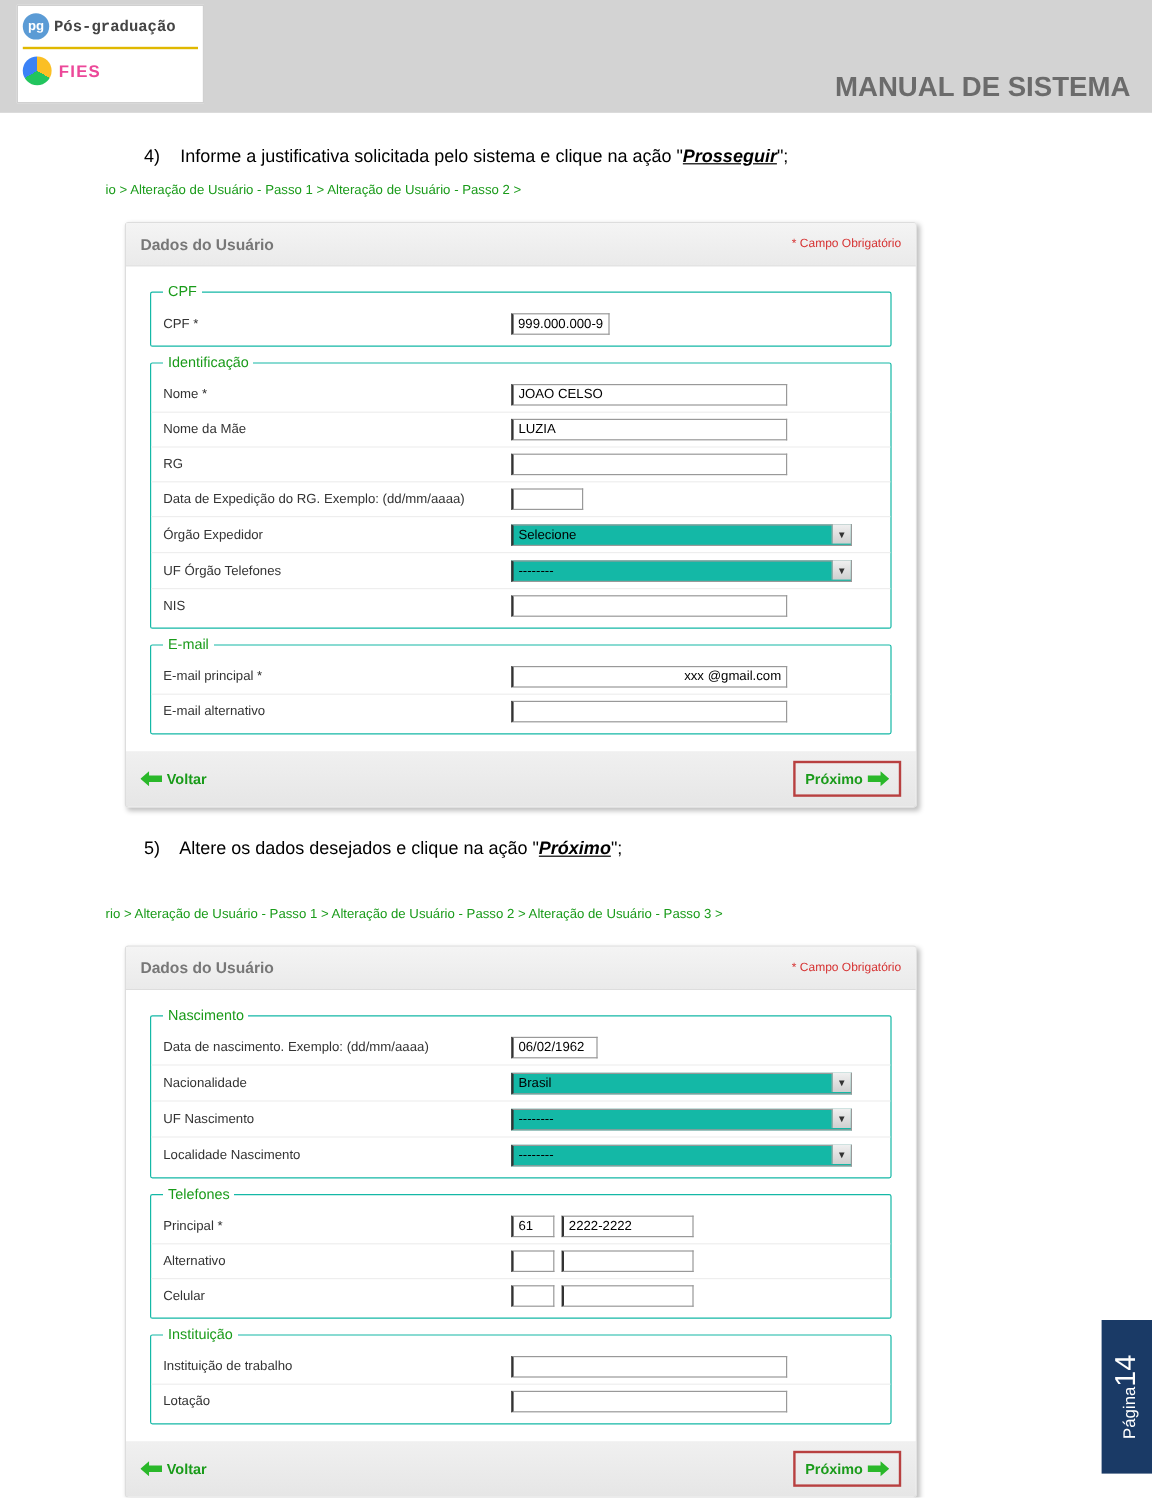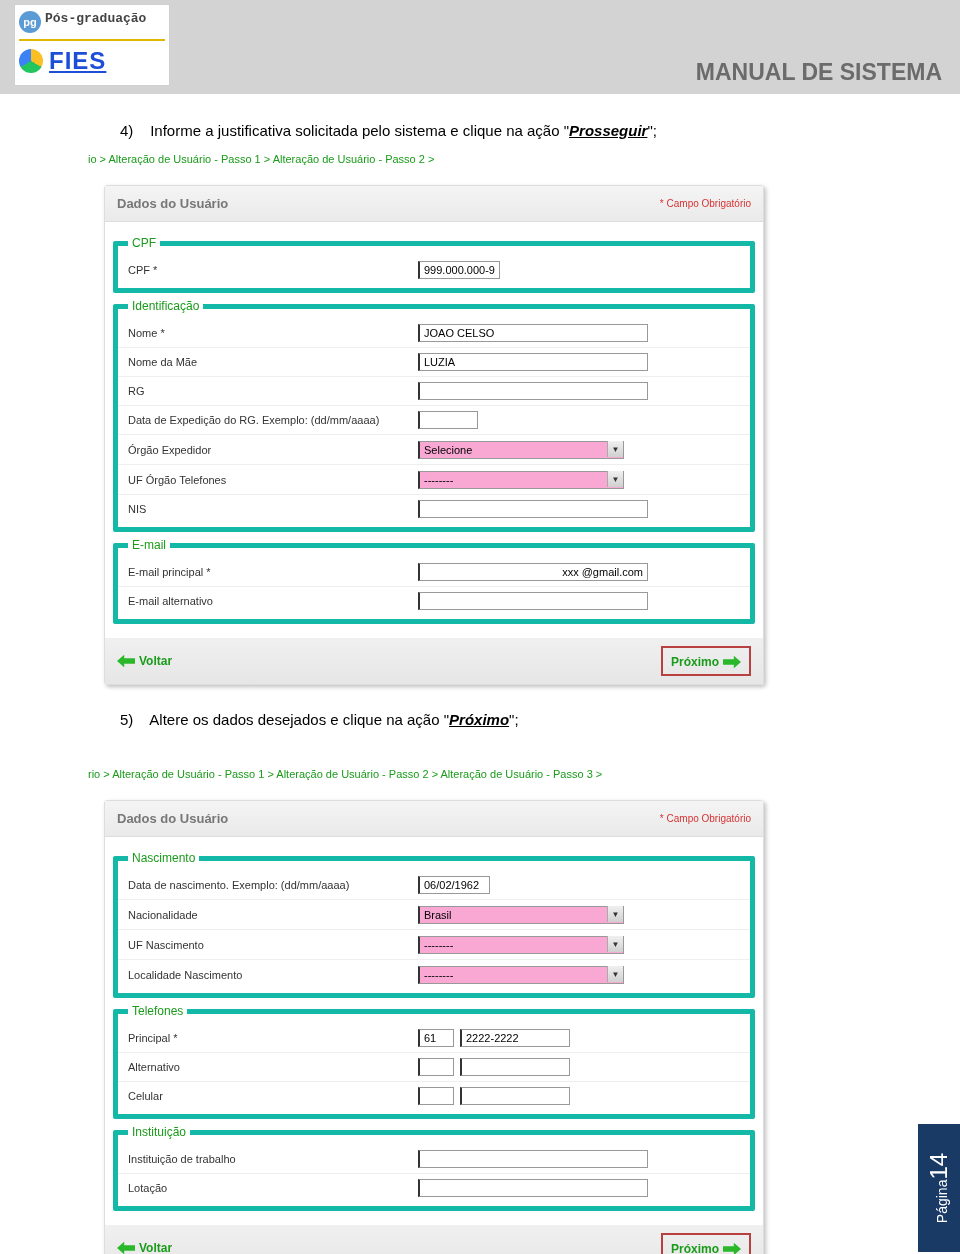--- a/index.html
+++ b/index.html
@@ -20,20 +20,21 @@
       left: 14px;
       top: 4px;
       width: 156px;
       height: 82px;
       background: #fff;
       border: 1px solid #d0d0d0;
       padding: 4px;
     }
     .logo-pg {
       display: flex;
+      align-items: center;
       gap: 4px;
       padding: 2px 0 6px 0;
       border-bottom: 2px solid #e0b800;
     }
     .pg-circle {
       width: 22px;
       height: 22px;
       border-radius: 50%;
       background: #5b9bd5;
       color: #fff;
@@ -49,21 +50,21 @@
       align-items: center;
       gap: 6px;
       padding-top: 6px;
     }
     .fies-circle {
       width: 24px;
       height: 24px;
       border-radius: 50%;
       background: conic-gradient(#fbbf24 0 120deg, #22c55e 120deg 240deg, #3b82f6 240deg 360deg);
     }
-    .fies-text { font-size: 24px; font-weight: bold; color: #1d4ed8; letter-spacing: 1px; text-decoration: underline; }
+    .fies-text { font-size: 14px; font-weight: bold; color: #ec4899; letter-spacing: 1px; }
     .header-title {
       position: absolute;
       right: 18px;
       bottom: 8px;
       font-size: 23px;
       font-weight: bold;
       color: #6b6b6b;
     }
     .content {
       padding: 0 20px;
@@ -102,23 +103,23 @@
       top: 12px;
       font-size: 10px;
       color: #d63333;
       font-weight: normal;
     }
     .panel-body {
       background: #fff;
       padding: 8px;
     }
     fieldset {
-      border: 5px solid #14b8a6;
+      border: 1px solid #14b8a6;
       border-radius: 2px;
-      margin: 6px 0;
+      margin: 6px 12px;
       padding: 6px 0 4px 0;
     }
     legend {
       margin-left: 10px;
       padding: 0 4px;
       font-size: 12px;
       color: #1a9b1a;
     }
     .field-row {
       display: flex;
@@ -141,23 +142,23 @@
       height: 18px;
       background: #fff;
       font-family: Arial, sans-serif;
     }
     .field-input.w1 { width: 70px; }
     .field-input.w2 { width: 230px; }
     .field-input.w3 { width: 60px; }
     .field-input.w4 { width: 110px; }
     .field-input.center { text-align: right; }
     .field-select {
-      width: 206px;
+      width: 284px;
       appearance: none;
-      background: #f9a8d4;
+      background: #14b8a6;
       position: relative;
     }
     .select-wrap {
       position: relative;
       display: inline-block;
     }
     .select-arrow {
       position: absolute;
       right: 1px;
       top: 1px;

